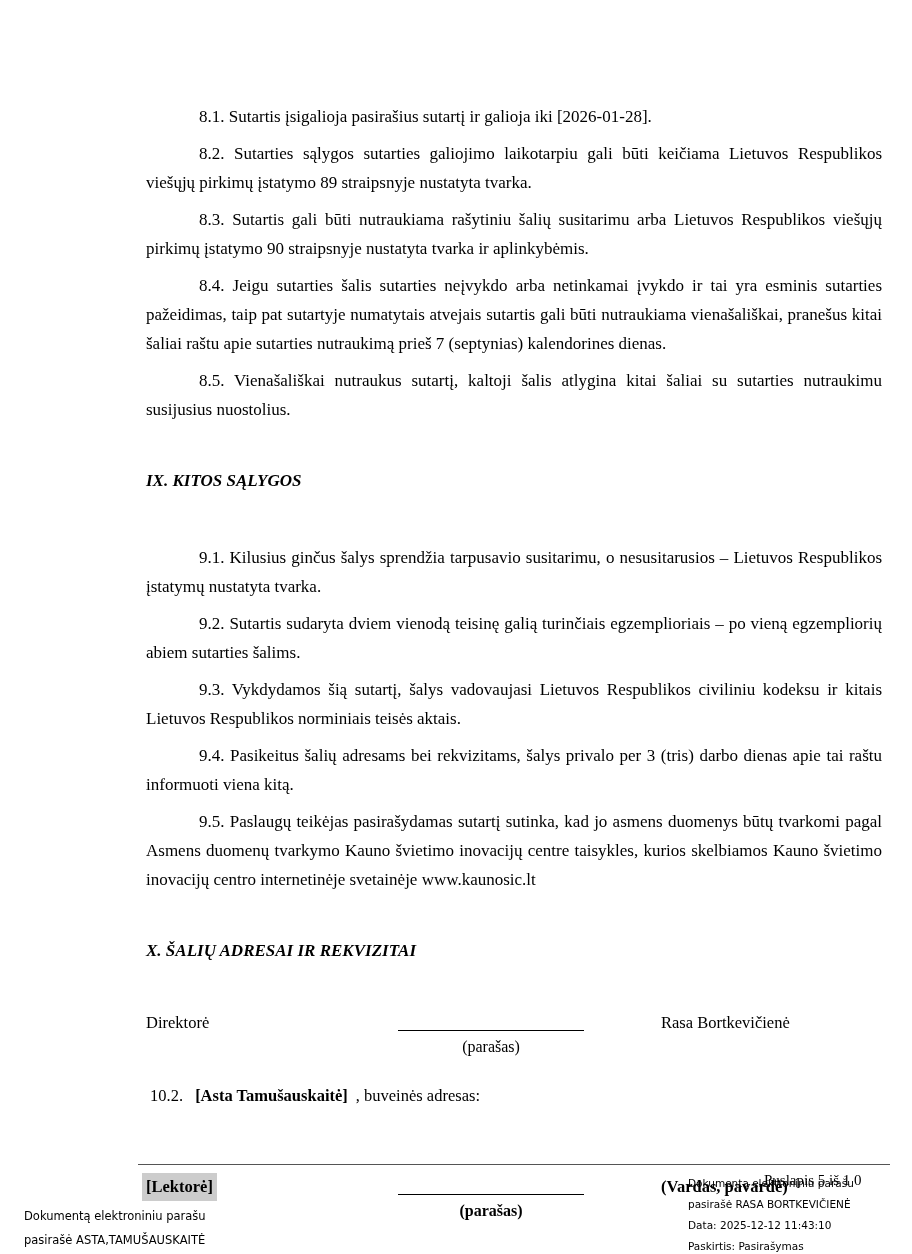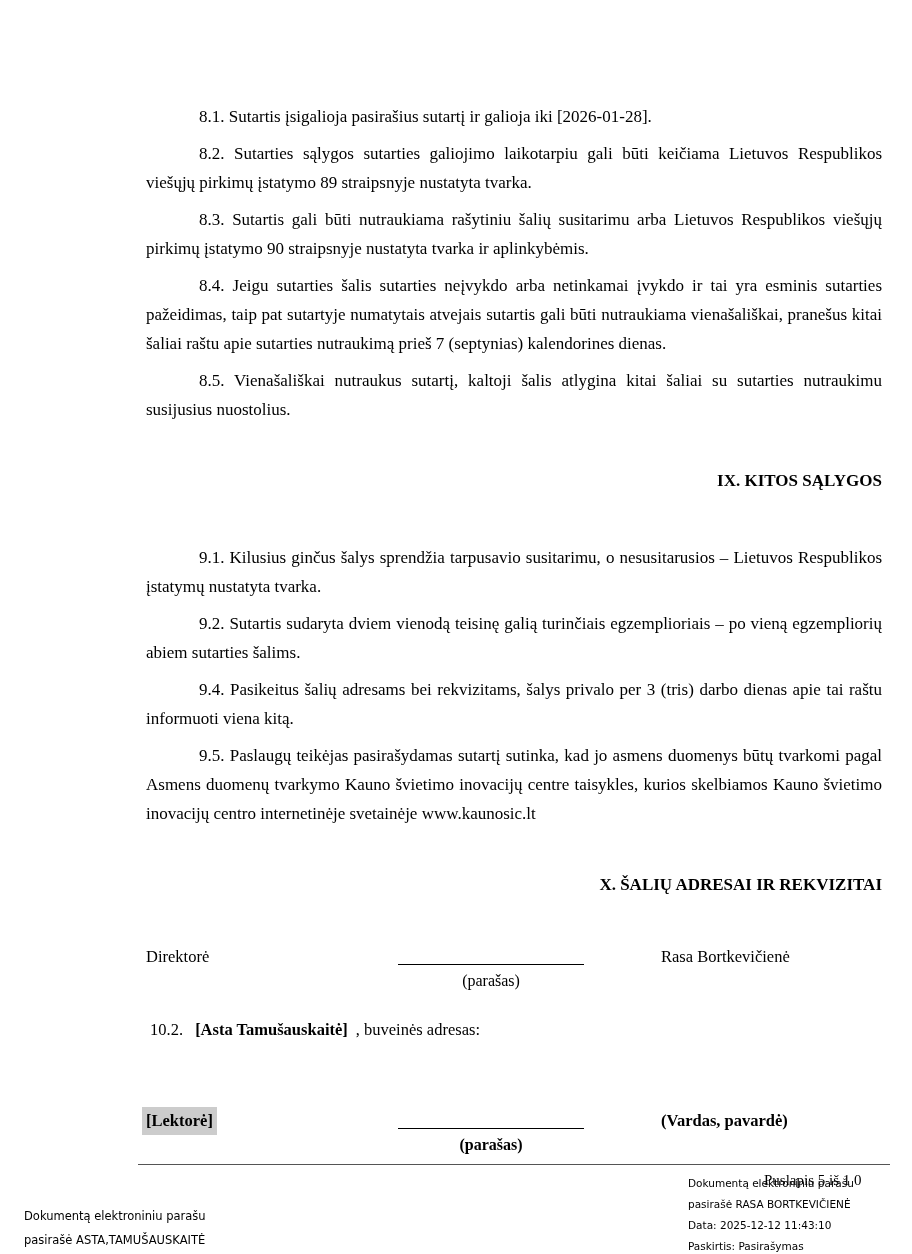--- a/index.html
+++ b/index.html
@@ -22,23 +22,24 @@
   .clause {
     font-size: 17px;
     line-height: 29px;
     text-align: justify;
     text-indent: 53px;
     margin: 0;
   }
   .heading {
     font-size: 17px;
     font-weight: bold;
-    text-align: right;
+    text-align: left;
     margin: 34px 0 40px 0;
     line-height: 29px;
+    font-style: italic;
   }
   .clause10 {
     font-size: 16.5px;
     line-height: 22px;
     text-align: justify;
     margin: 0;
   }
   .clause10 .email {
     color: #0000ee;
     text-decoration: underline;
@@ -114,20 +115,21 @@
     <p class="clause">8.1. Sutartis įsigalioja pasirašius sutartį ir galioja iki [2026-01-28].</p>
     <p class="clause">8.2. Sutarties sąlygos sutarties galiojimo laikotarpiu gali būti keičiama Lietuvos Respublikos viešųjų pirkimų įstatymo 89 straipsnyje nustatyta tvarka.</p>
     <p class="clause">8.3. Sutartis gali būti nutraukiama rašytiniu šalių susitarimu arba Lietuvos Respublikos viešųjų pirkimų įstatymo 90 straipsnyje nustatyta tvarka ir aplinkybėmis.</p>
     <p class="clause">8.4. Jeigu sutarties šalis sutarties neįvykdo arba netinkamai įvykdo ir tai yra esminis sutarties pažeidimas, taip pat sutartyje numatytais atvejais sutartis gali būti nutraukiama vienašališkai, pranešus kitai šaliai raštu apie sutarties nutraukimą prieš 7 (septynias) kalendorines dienas.</p>
     <p class="clause">8.5. Vienašališkai nutraukus sutartį, kaltoji šalis atlygina kitai šaliai su sutarties nutraukimu susijusius nuostolius.</p>
 
     <div class="heading">IX. KITOS SĄLYGOS</div>
 
     <p class="clause">9.1. Kilusius ginčus šalys sprendžia tarpusavio susitarimu, o nesusitarusios – Lietuvos Respublikos įstatymų nustatyta tvarka.</p>
     <p class="clause">9.2. Sutartis sudaryta dviem vienodą teisinę galią turinčiais egzemplioriais – po vieną egzempliorių abiem sutarties šalims.</p>
+    <p class="clause">9.3. Vykdydamos šią sutartį, šalys vadovaujasi Lietuvos Respublikos civiliniu kodeksu ir kitais Lietuvos Respublikos norminiais teisės aktais.</p>
     <p class="clause">9.4. Pasikeitus šalių adresams bei rekvizitams, šalys privalo per 3 (tris) darbo dienas apie tai raštu informuoti viena kitą.</p>
     <p class="clause">9.5. Paslaugų teikėjas pasirašydamas sutartį sutinka, kad jo asmens duomenys būtų tvarkomi pagal Asmens duomenų tvarkymo Kauno švietimo inovacijų centre taisykles, kurios skelbiamos Kauno švietimo inovacijų centro internetinėje svetainėje www.kaunosic.lt</p>
 
     <div class="heading">X. ŠALIŲ ADRESAI IR REKVIZITAI</div>
 
 
     <div class="sigrow s1">
       <span class="role">Direktorė</span>
       <span class="sigline"></span>
       <span class="parasas">(parašas)</span>

